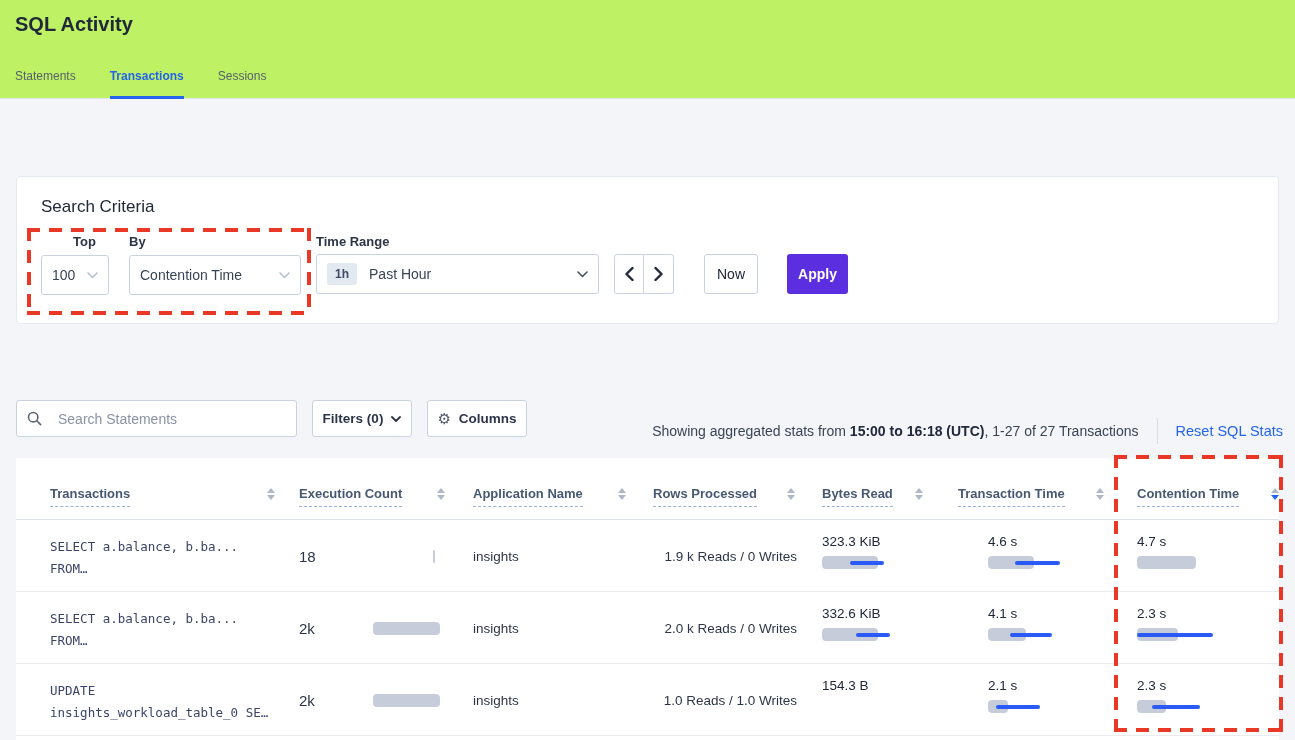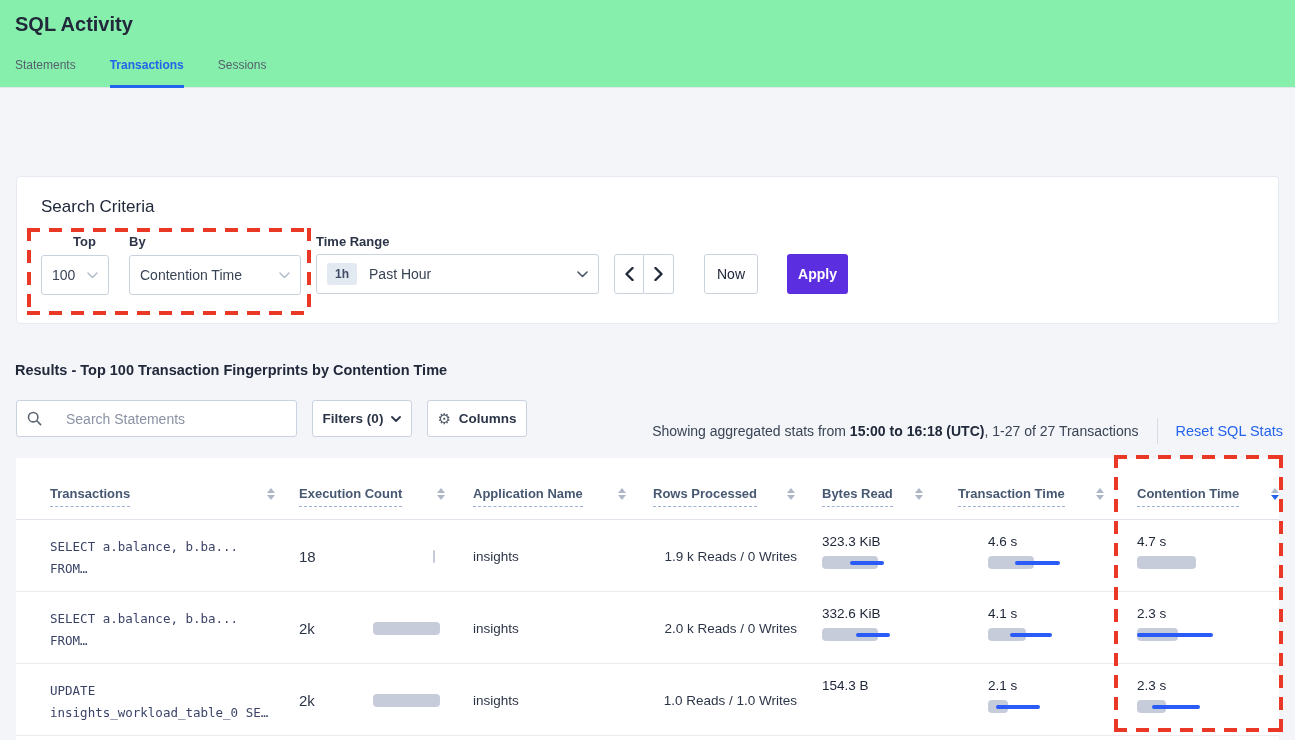--- a/index.html
+++ b/index.html
@@ -2,22 +2,22 @@
 <html style="--accent: #2463eb; --purple: #5b2ee0; --red: #ea3826; --bargray: #c6ccd9; --barblue: #2b5bf7;"><head>
 <meta charset="utf-8">
 <style>
   * { margin:0; padding:0; box-sizing:border-box; }
   html,body { background:#e9edf2; }
   .page {
     position:relative; width:1295px; height:740px; overflow:hidden;
     background:#f3f5f9; font-family:"Liberation Sans", sans-serif; color:#394455;
   }
   
-  .header { position:absolute; top:0; left:0; right:0; height:88px;
-            background:#86efac; border-bottom:1px solid #e1e6ed; }
+  .header { position:absolute; top:0; left:0; right:0; height:99px;
+            background:#bef264; border-bottom:1px solid #e1e6ed; }
   .page-title { position:absolute; left:15px; top:13px; font-size:20px; font-weight:700; color:#20283a; }
   .tabs { position:absolute; left:15px; bottom:-1px; display:flex; gap:34px; }
   .tab { padding-bottom:13px; font-size:12px; color:#56606e; cursor:pointer; border-bottom:3px solid transparent; }
   .tab.active { color:var(--accent); font-weight:700; border-bottom-color:var(--accent); }
   
   .radio-strip { position:absolute; top:112px; left:0; right:0; height:54px; background:#fff;
                  display:flex; align-items:center; padding:0 40px 0 36px; }
   .radio-group { display:flex; align-items:center; margin-right:26px; cursor:pointer; }
   .radio { width:16px; height:16px; border-radius:50%; border:1px solid #c3ccd8; background:#fff;
            display:inline-flex; align-items:center; justify-content:center; }
@@ -45,21 +45,21 @@
   .nav-btn.prev { border-radius:3px 0 0 3px; }
   .nav-btn.next { border-radius:0 3px 3px 0; border-left:none; }
   .btn-apply { position:absolute; height:40px; border:none; border-radius:3px; background:var(--purple);
                color:#fff; font-weight:700; font-size:14px; display:flex; align-items:center;
                justify-content:center; cursor:pointer; font-family:inherit; }
   
   .results-title { position:absolute; left:15px; top:362px; font-size:14.5px; font-weight:700; color:#20283a; }
   .controls { position:absolute; left:16px; right:12px; top:400px; height:37px; }
   .search-box { position:absolute; left:0; top:0; width:281px; height:37px; background:#fff;
                 border:1px solid #c9d2de; border-radius:3px; display:flex; align-items:center; padding:0 10px; }
-  .search-box input { border:none; outline:none; flex:1; margin-left:24px; font-size:14px; color:#394455;
+  .search-box input { border:none; outline:none; flex:1; margin-left:16px; font-size:14px; color:#394455;
                 font-family:inherit; background:transparent; }
   .search-box input::placeholder { color:#8a92a3; }
   .ctl-btn { position:absolute; top:0; height:37px; background:#fff; border:1px solid #c9d2de; border-radius:3px;
              display:flex; align-items:center; justify-content:center; gap:8px;
              font-size:13.5px; font-weight:700; color:#2c3547; cursor:pointer; }
   .right-cluster { position:absolute; right:0; top:12px; height:37px; display:flex; align-items:center; }
   .stats-text { font-size:14px; color:#394455; }
   .stats-text b { color:#20283a; }
   .reset-link { margin-left:18px; padding-left:18px; border-left:1px solid #d6dce5; font-size:14.5px;
                 color:var(--accent); cursor:pointer; line-height:26px; }
@@ -165,21 +165,20 @@
               <polyline points="1.5,1 7.5,7 1.5,13" fill="none" stroke="#20283a" stroke-width="2.4" stroke-linecap="round" stroke-linejoin="round"></polyline>
             </svg>
         </span>
       </div>
     </div>
 
     <div class="btn" style="left:687px; top:77px; width:54px;">Now</div>
     <button class="btn-apply" style="left:770px; top:77px; width:61px;">Apply</button>
   </div>
 
-  <div class="results-title">Results - Top 100 Transaction Fingerprints by Contention Time</div>
 
   <div class="controls">
     <div class="search-box">
       <span>
         <svg width="15" height="15" viewBox="0 0 15 15">
             <circle cx="6.2" cy="6.2" r="4.7" fill="none" stroke="#5b6472" stroke-width="1.6"></circle>
             <line x1="9.8" y1="9.8" x2="13.6" y2="13.6" stroke="#5b6472" stroke-width="1.6" stroke-linecap="round"></line>
           </svg>
       </span>
       <input type="text" placeholder="Search Statements" style="">

